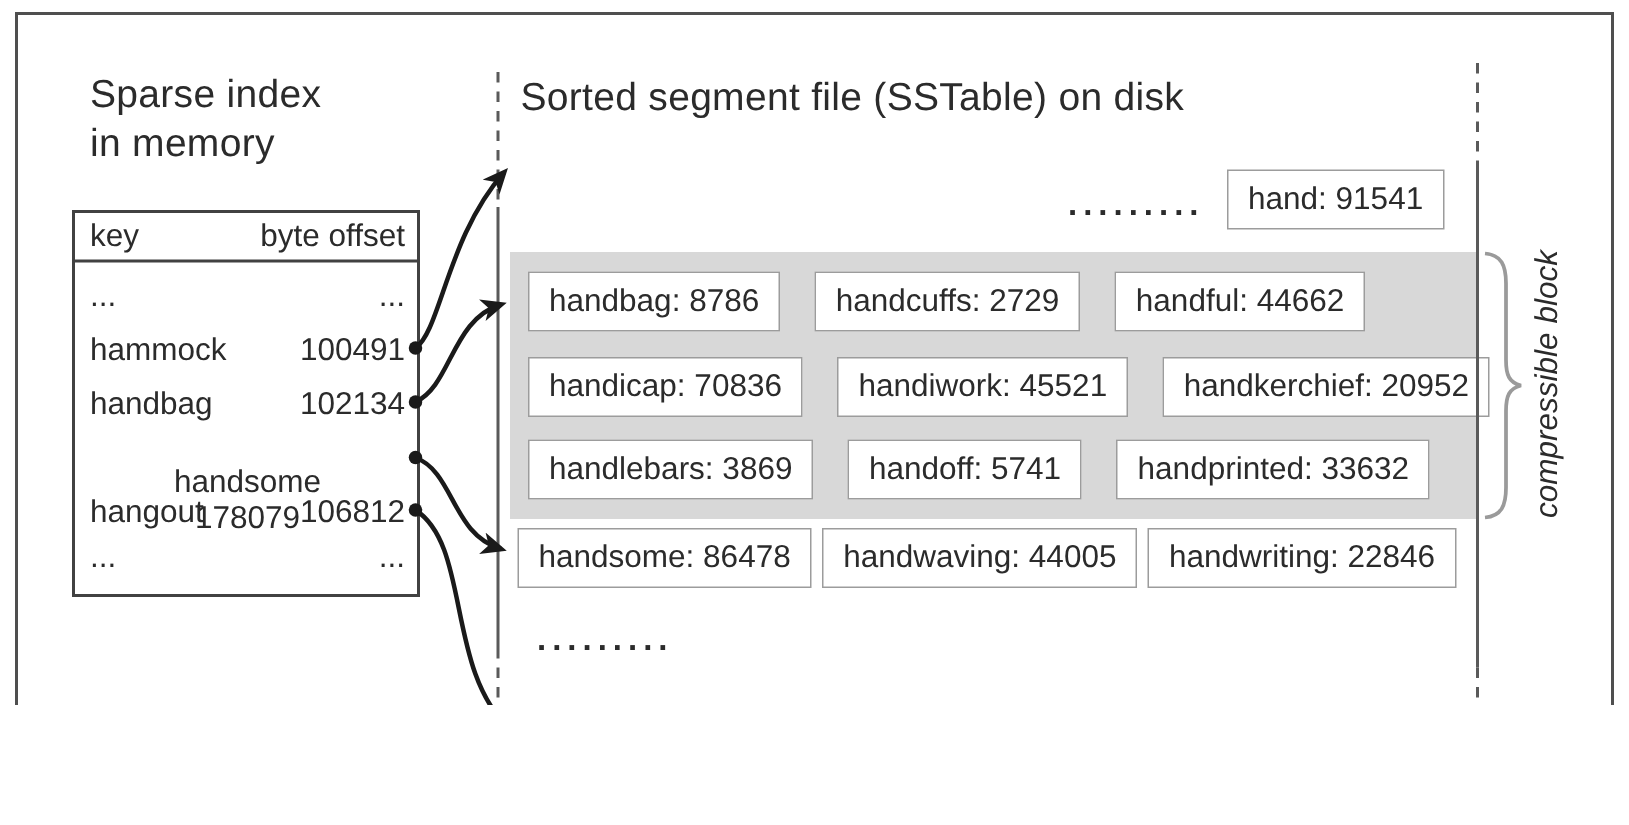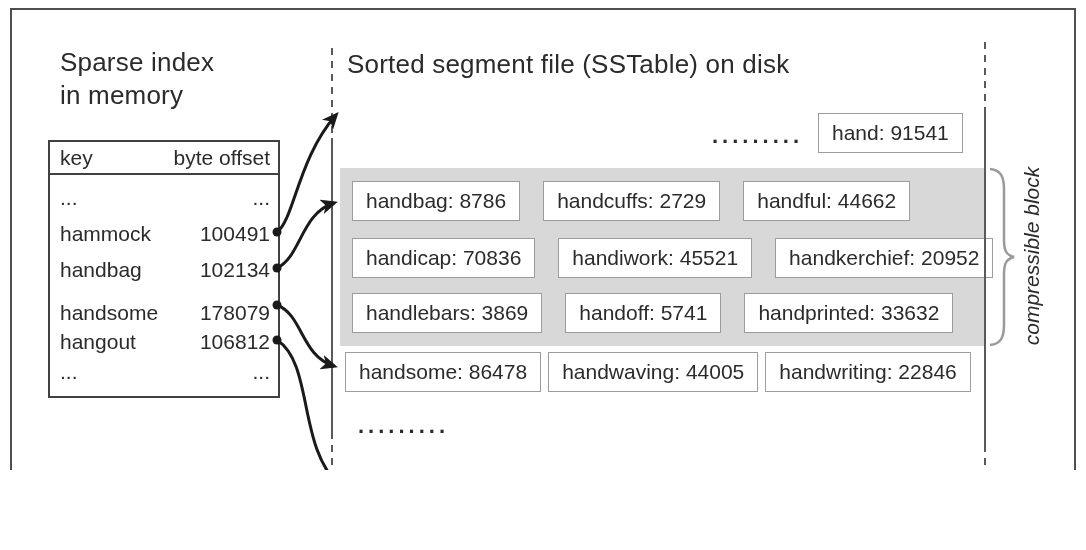--- a/index.html
+++ b/index.html
@@ -87,21 +87,21 @@
       <span>...</span>
     </div>
     <div class="index-row" style="top:78px;">
       <span>hammock</span>
       <span>100491</span>
     </div>
     <div class="index-row" style="top:114px;">
       <span>handbag</span>
       <span>102134</span>
     </div>
-    <div class="index-row" style="top:157px;">
+    <div class="index-row" style="top:168px;flex-direction:column;">
       <span>handsome</span>
       <span>178079</span>
     </div>
     <div class="index-row" style="top:186px;">
       <span>hangout</span>
       <span>106812</span>
     </div>
     <div class="index-row" style="top:216px;">
       <span>...</span>
       <span>...</span>

